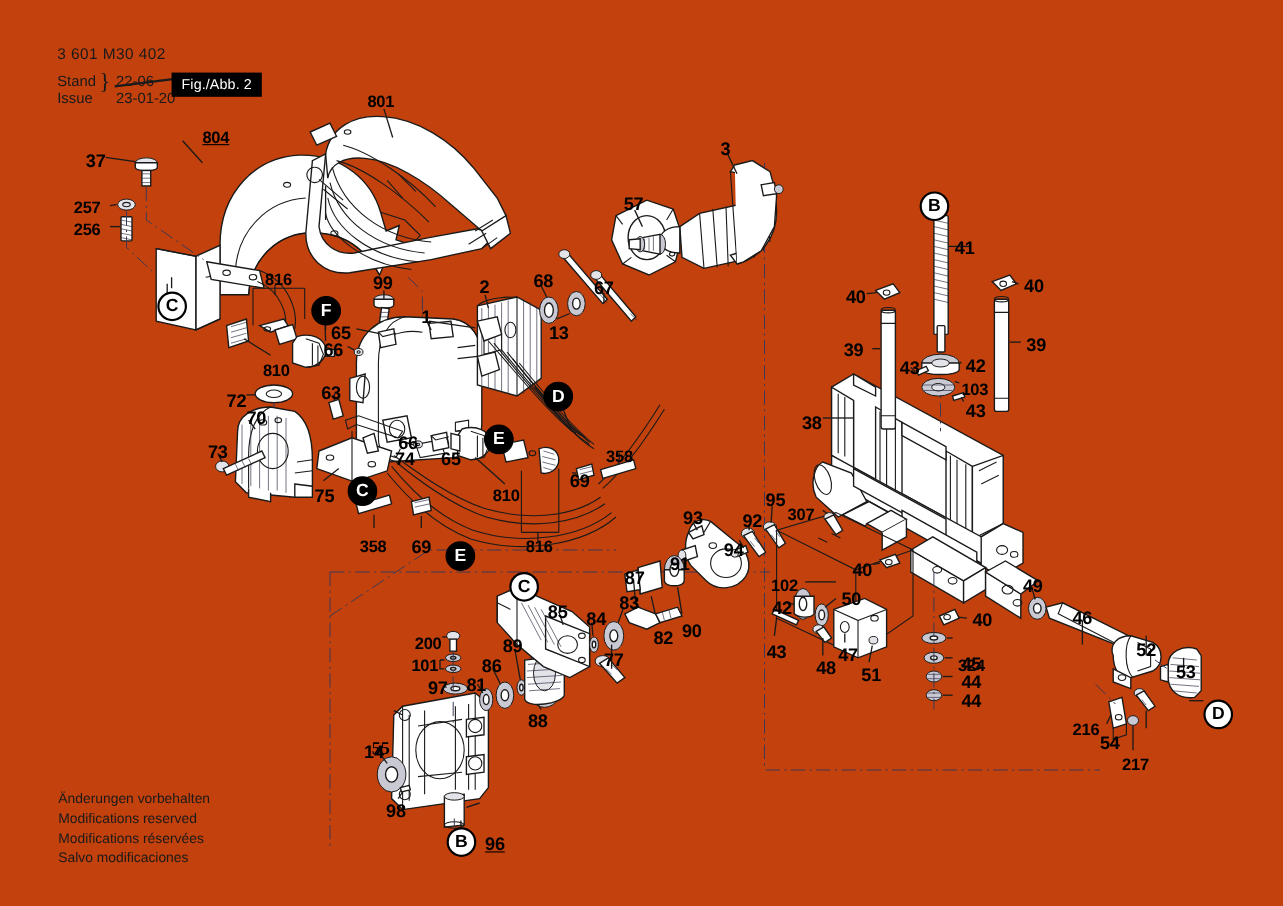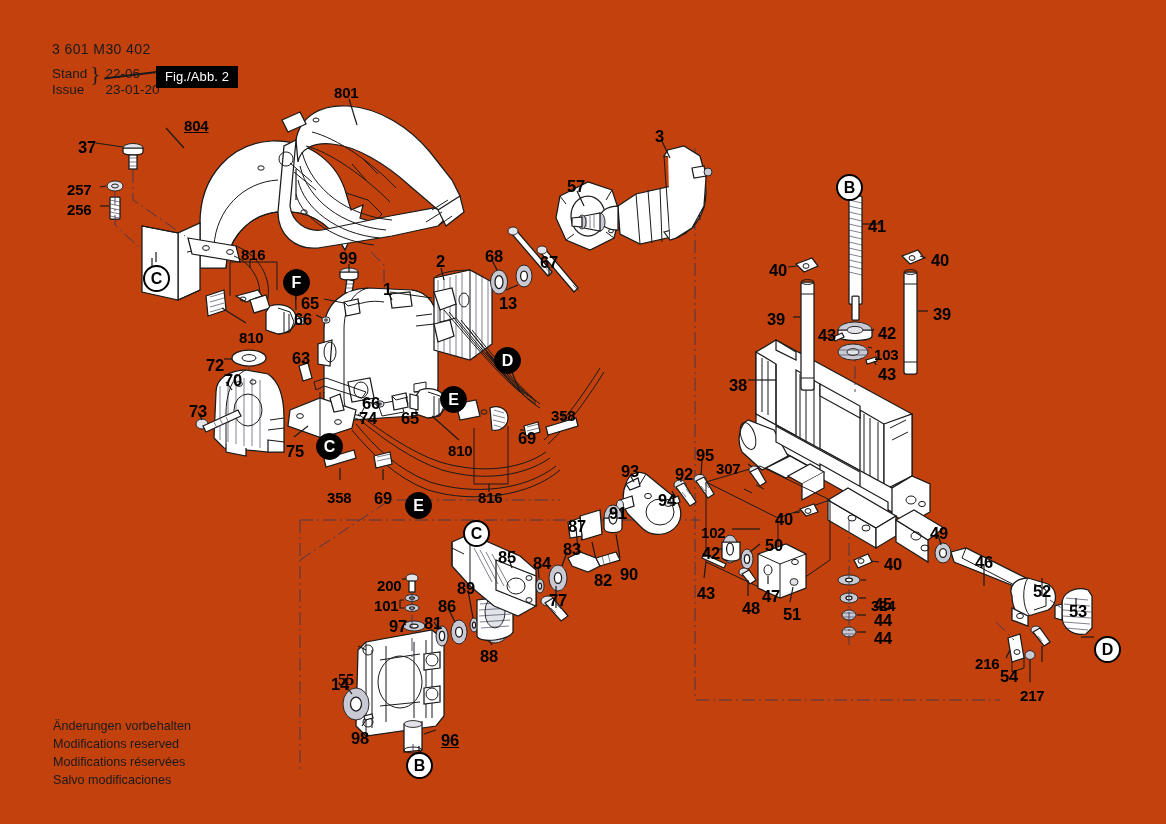--- a/index.html
+++ b/index.html
@@ -902,21 +902,21 @@
       <div class="lbl" style="left: 549px; top: 592px;">77</div>
       <div class="lbl" style="left: 424px; top: 615px;">81</div>
       <div class="lbl" style="left: 389px; top: 618px;">97</div>
       <div class="lbl" style="left: 338px; top: 672px; font-family: Liberation Serif, serif;">55</div>
       <div class="lbl" style="left: 480px; top: 648px;">88</div>
       <div class="lbl sm" style="left: 975px; top: 656px;">216</div>
       <div class="lbl" style="left: 1000px; top: 668px;">54</div>
       <div class="lbl" style="left: 331px; top: 676px;">14</div>
       <div class="lbl sm" style="left: 1020px; top: 688px;">217</div>
       <div class="lbl" style="left: 351px; top: 730px;">98</div>
-      <div class="lbl" style="left: 441px; top: 732px; text-decoration: underline;">96</div>
+      <div class="lbl" style="left: 441px; top: 760px; text-decoration: underline;">96</div>
     </div>
   <div id="callouts-layer">
       <div class="callout outline" style="left: 143px; top: 265px;">C</div>
       <div class="callout filled" style="left: 283px; top: 269px;">F</div>
       <div class="callout filled" style="left: 494px; top: 347px;">D</div>
       <div class="callout filled" style="left: 440px; top: 386px;">E</div>
       <div class="callout filled" style="left: 316px; top: 433px;">C</div>
       <div class="callout filled" style="left: 405px; top: 492px;">E</div>
       <div class="callout outline" style="left: 836px; top: 174px;">B</div>
       <div class="callout outline" style="left: 463px; top: 520px;">C</div>

